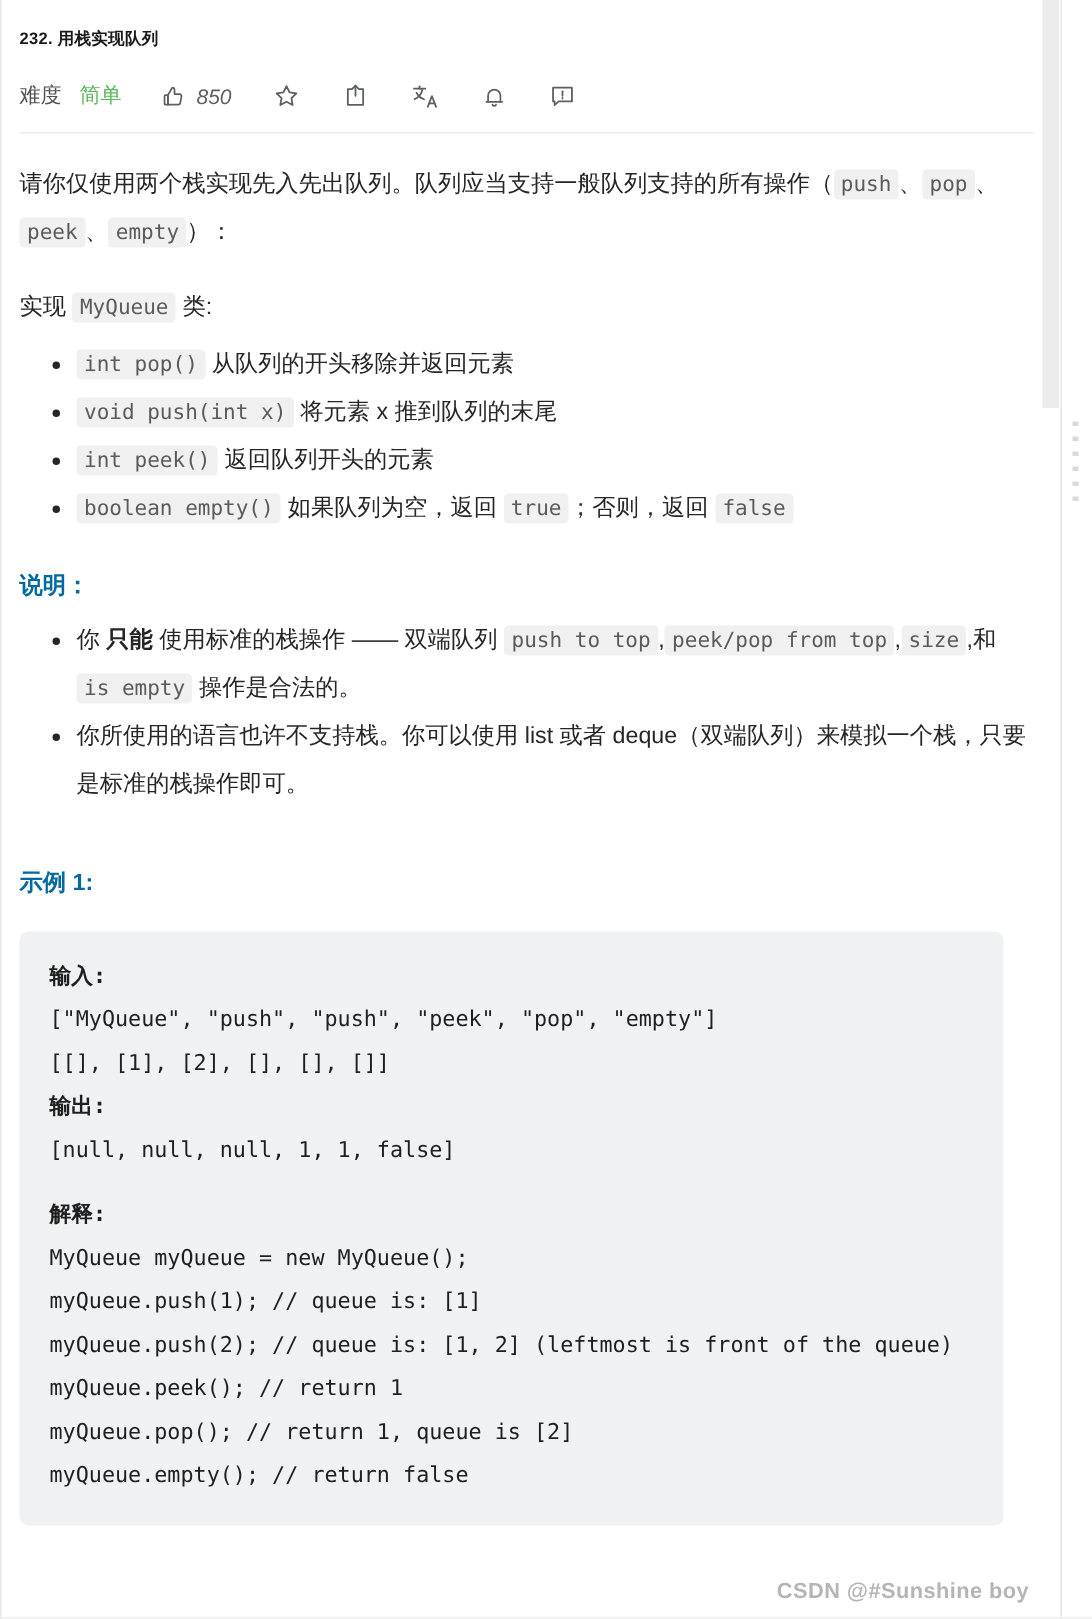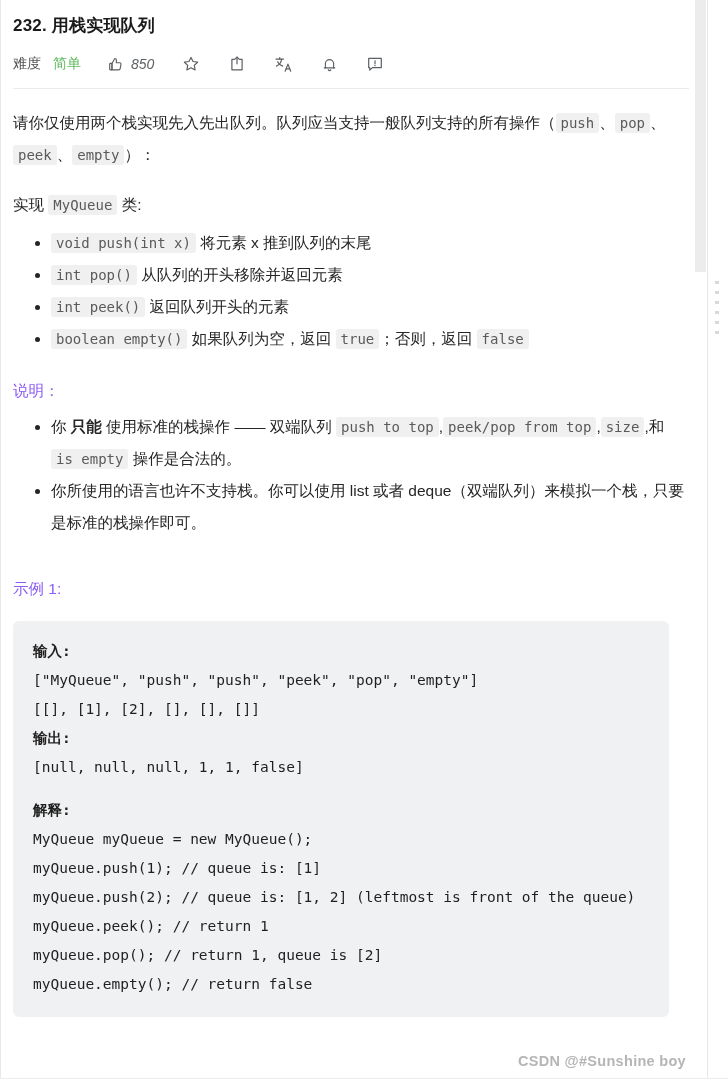--- a/index.html
+++ b/index.html
@@ -37,21 +37,21 @@
     left: 1px; top: 0;
     width: 695px;
     height: 1079px;
     box-sizing: border-box;
     padding: 0 12px;
     overflow: hidden;
   }
 
   
   .problem-title {
-    font-size: 17px;
+    font-size: 11px;
     font-weight: bold;
     color: #1a1a1a;
     letter-spacing: 0.2px;
     margin: 14px 0 0 0;
     line-height: 24px;
   }
 
   
   .toolbar {
     display: flex;
@@ -127,22 +127,22 @@
     left: -16px;
     top: 14px;
     width: 5px;
     height: 5px;
     border-radius: 50%;
     background: #262626;
   }
 
   .section-head {
     font-size: 15.5px;
-    font-weight: normal;
-    color: #8b5cf6;
+    font-weight: bold;
+    color: #0369a1;
     margin: 22px 0 0 0;
     line-height: 28px;
   }
   .section-head.example { margin-top: 36px; }
 
   b.strong { font-weight: bold; }
 
   
   .codeblock {
     margin: 18px 0 0 0;
@@ -309,26 +309,26 @@
     </p>
 
     <p class="para">
       <span>实现</span>
       <code class="ic">MyQueue</code>
       <span>类:</span>
     </p>
 
     <ul class="bullets">
       <li>
+        <code class="ic">int pop()</code>
+        <span>从队列的开头移除并返回元素</span>
+      </li>
+      <li>
         <code class="ic">void push(int x)</code>
         <span>将元素 x 推到队列的末尾</span>
-      </li>
-      <li>
-        <code class="ic">int pop()</code>
-        <span>从队列的开头移除并返回元素</span>
       </li>
       <li>
         <code class="ic">int peek()</code>
         <span>返回队列开头的元素</span>
       </li>
       <li>
         <code class="ic">boolean empty()</code>
         <span>如果队列为空，返回</span>
         <code class="ic">true</code><span>；否则，返回</span>
         <code class="ic">false</code>

